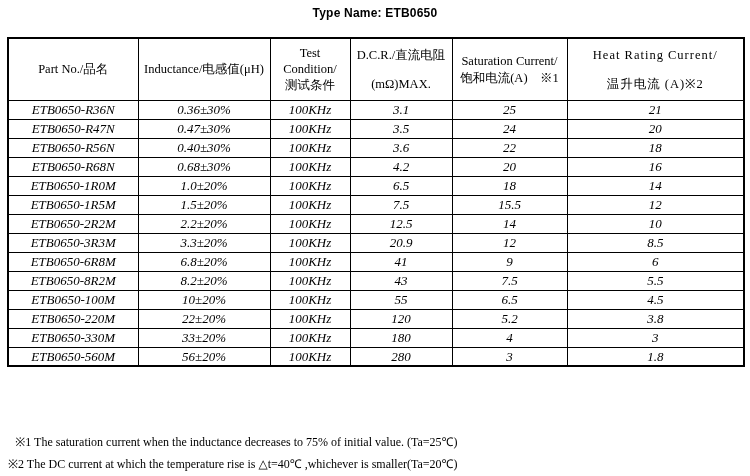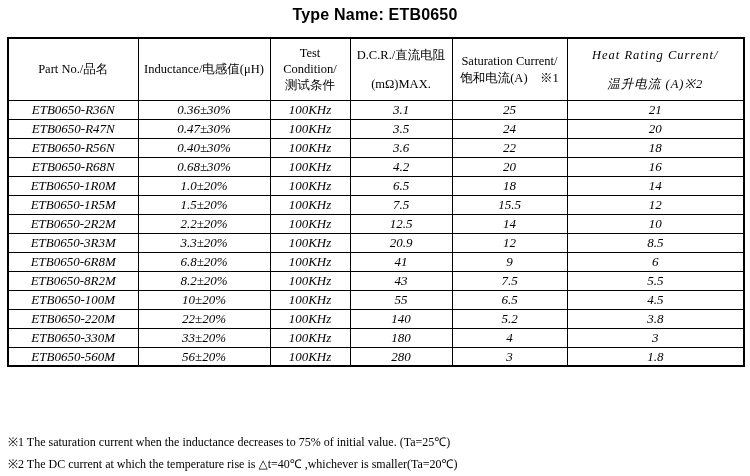--- a/index.html
+++ b/index.html
@@ -12,21 +12,21 @@
     overflow: hidden;
   }
   .page-title {
     position: absolute;
     top: 6px;
     left: 0;
     width: 750px;
     text-align: center;
     font-family: "Liberation Sans", sans-serif;
     font-weight: 700;
-    font-size: 16px;
+    font-size: 12px;
     letter-spacing: 0.2px;
   }
   table.spec {
     position: absolute;
     left: 7px;
     top: 37px;
     width: 736px;
     border-collapse: collapse;
     table-layout: fixed;
     border: 2px solid #000;
@@ -46,28 +46,28 @@
     font-size: 12.5px;
     line-height: 1.3;
   }
   .spec th span { display: block; }
   .spec td {
     font-size: 13px;
     line-height: 1;
   }
   th.th-gap span + span { margin-top: 13px; }
   th.th-tight span + span { margin-top: 1px; }
-  th.th-heat { letter-spacing: 1px; font-style: italic; }
+  th.th-heat { letter-spacing: 1px; }
   .notes {
     position: absolute;
     left: 8px;
     top: 431px;
     font-size: 12px;
     line-height: 22px;
-    text-align: left;
+    text-align: right;
   }
   .note { height: 22px; }
 </style>
 </head>
 <body>
 
 <div class="page-title">Type Name: ETB0650</div>
 
 <table class="spec">
   <colgroup>
@@ -191,21 +191,21 @@
         <td>10±20%</td>
         <td>100KHz</td>
         <td>55</td>
         <td>6.5</td>
         <td>4.5</td>
       </tr>
       <tr>
         <td>ETB0650-220M</td>
         <td>22±20%</td>
         <td>100KHz</td>
-        <td>140</td>
+        <td>120</td>
         <td>5.2</td>
         <td>3.8</td>
       </tr>
       <tr>
         <td>ETB0650-330M</td>
         <td>33±20%</td>
         <td>100KHz</td>
         <td>180</td>
         <td>4</td>
         <td>3</td>

